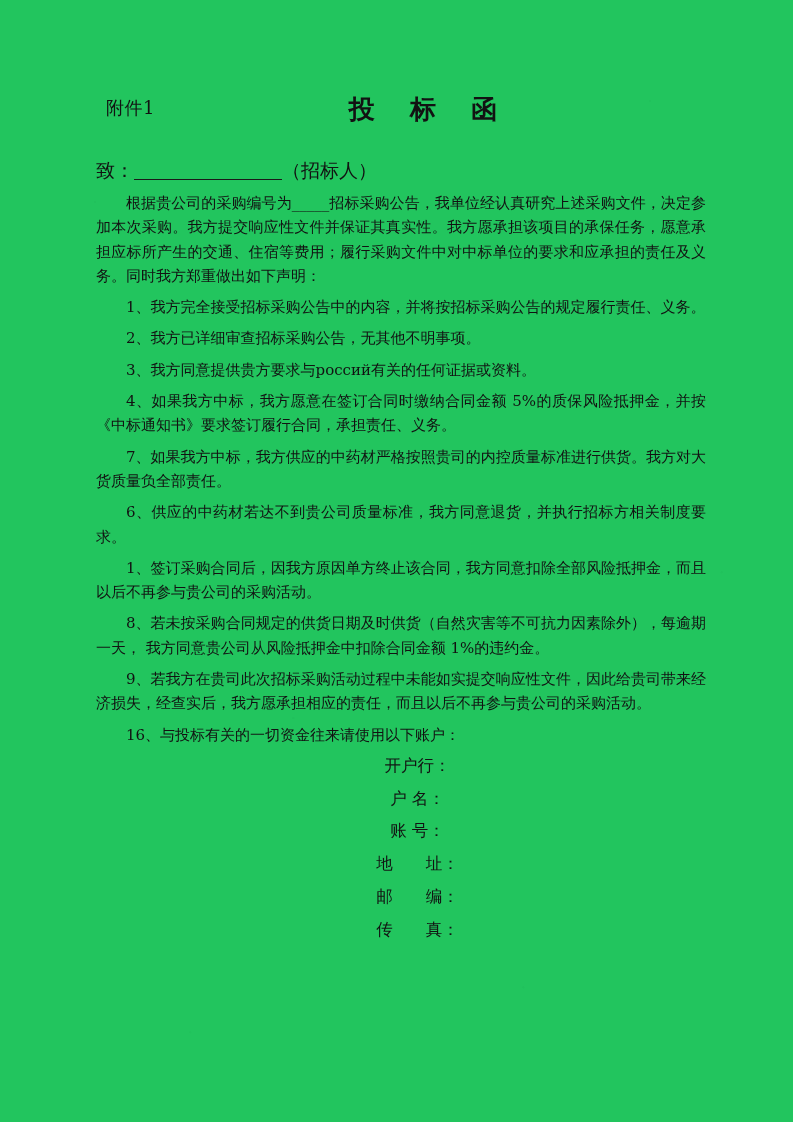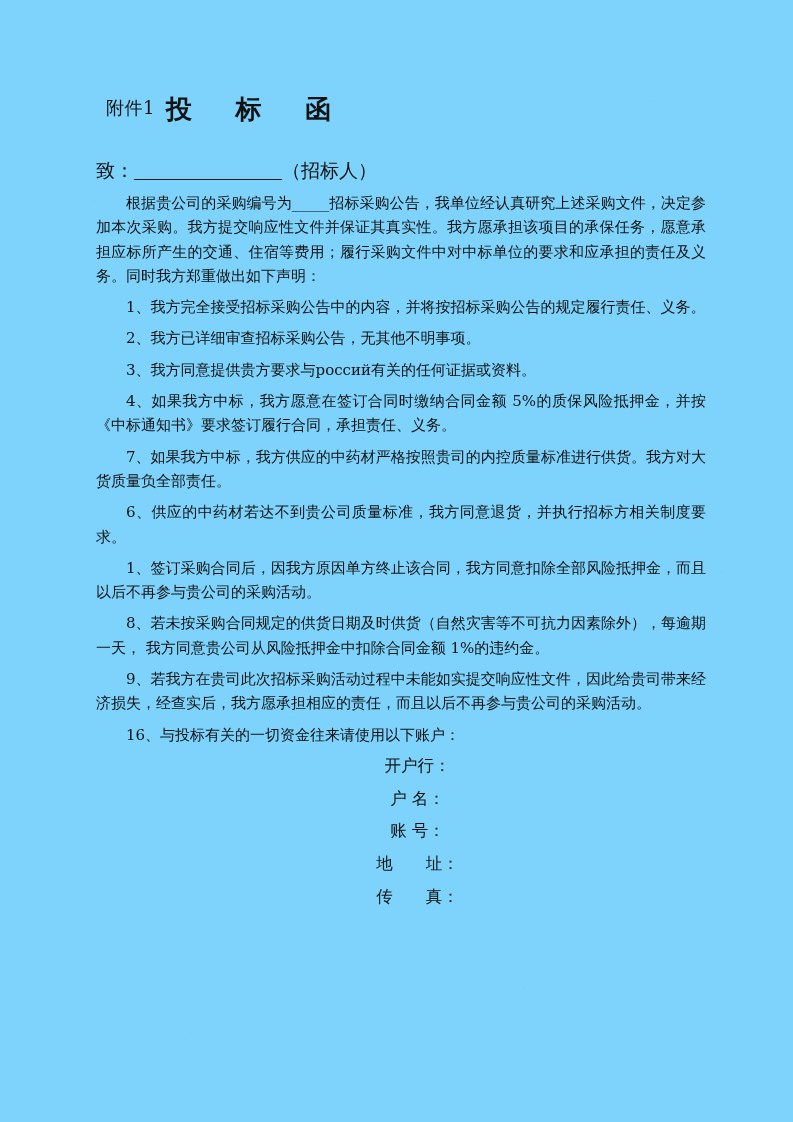--- a/index.html
+++ b/index.html
@@ -13,21 +13,21 @@
     font-family: "DejaVu Serif", "Liberation Serif", serif;
     color: #121212;
     position: relative;
     overflow: hidden;
   }
   .page {
     position: absolute;
     left: 0; top: 0;
     width: 793px;
     height: 1122px;
-    background: #7dd3fc;
+    background: #22c55e;
   }
   .scan-noise {
     position: absolute;
     inset: 0;
     pointer-events: none;
     opacity: 0.5;
     background:
       radial-gradient(circle at 12% 18%, rgba(0,0,0,0.035) 0 1px, transparent 1.4px),
       radial-gradient(circle at 82% 9%, rgba(0,0,0,0.03) 0 1px, transparent 1.4px),
       radial-gradient(circle at 37% 64%, rgba(0,0,0,0.03) 0 1px, transparent 1.4px),
@@ -53,25 +53,26 @@
     top: 4px;
     font-size: 18px;
     letter-spacing: 0.5px;
     font-family: "DejaVu Serif", "Liberation Serif", serif;
   }
   .doc-title {
     position: absolute;
     left: 0;
     right: 12px;
     top: 0;
+    text-align: center;
     font-size: 26px;
     font-weight: bold;
     letter-spacing: 14px;
     padding-left: 70px;
-    font-family: Liberation Mono, monospace;
+    font-family: Liberation Sans, sans-serif;
   }
 
   .to-line {
     margin-top: 22px;
     font-size: 19px;
     white-space: nowrap;
   }
   .fill-blank {
     display: inline-block;
     border-bottom: 1px solid #1a1a1a;
@@ -125,16 +126,17 @@
     <p class="para">8、若未按采购合同规定的供货日期及时供货（自然灾害等不可抗力因素除外），每逾期一天， 我方同意贵公司从风险抵押金中扣除合同金额 1%的违约金。</p>
     <p class="para">9、若我方在贵司此次招标采购活动过程中未能如实提交响应性文件，因此给贵司带来经济损失，经查实后，我方愿承担相应的责任，而且以后不再参与贵公司的采购活动。</p>
     <p class="para">16、与投标有关的一切资金往来请使用以下账户：</p>
 
     <div class="field-line">开户行：</div>
     <div class="field-line">户  名：</div>
     <div class="field-line">账  号：</div>
 
 
     <div class="field-line">地　　址：</div>
+    <div class="field-line">邮　　编：</div>
     <div class="field-line">传　　真：</div>
 
   </div>
 </div>
 
 </body></html>

